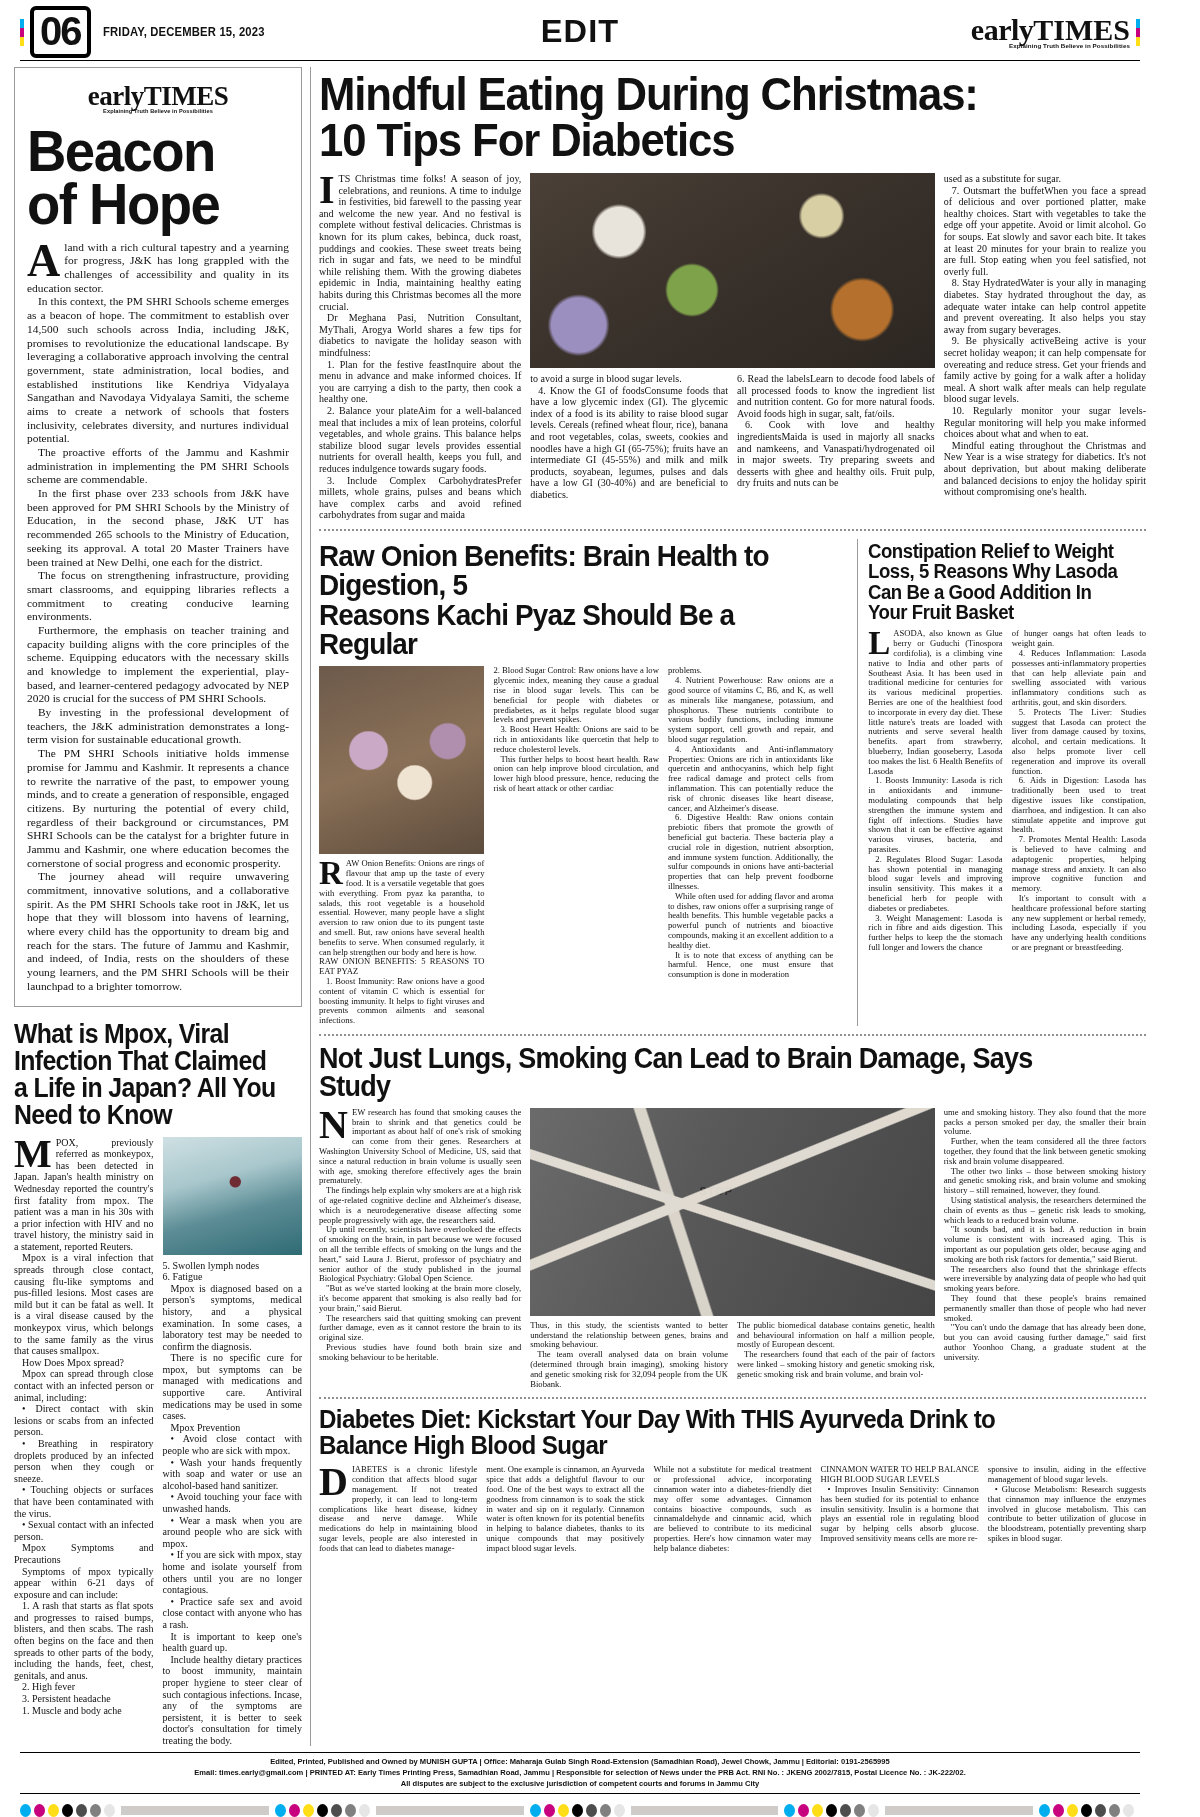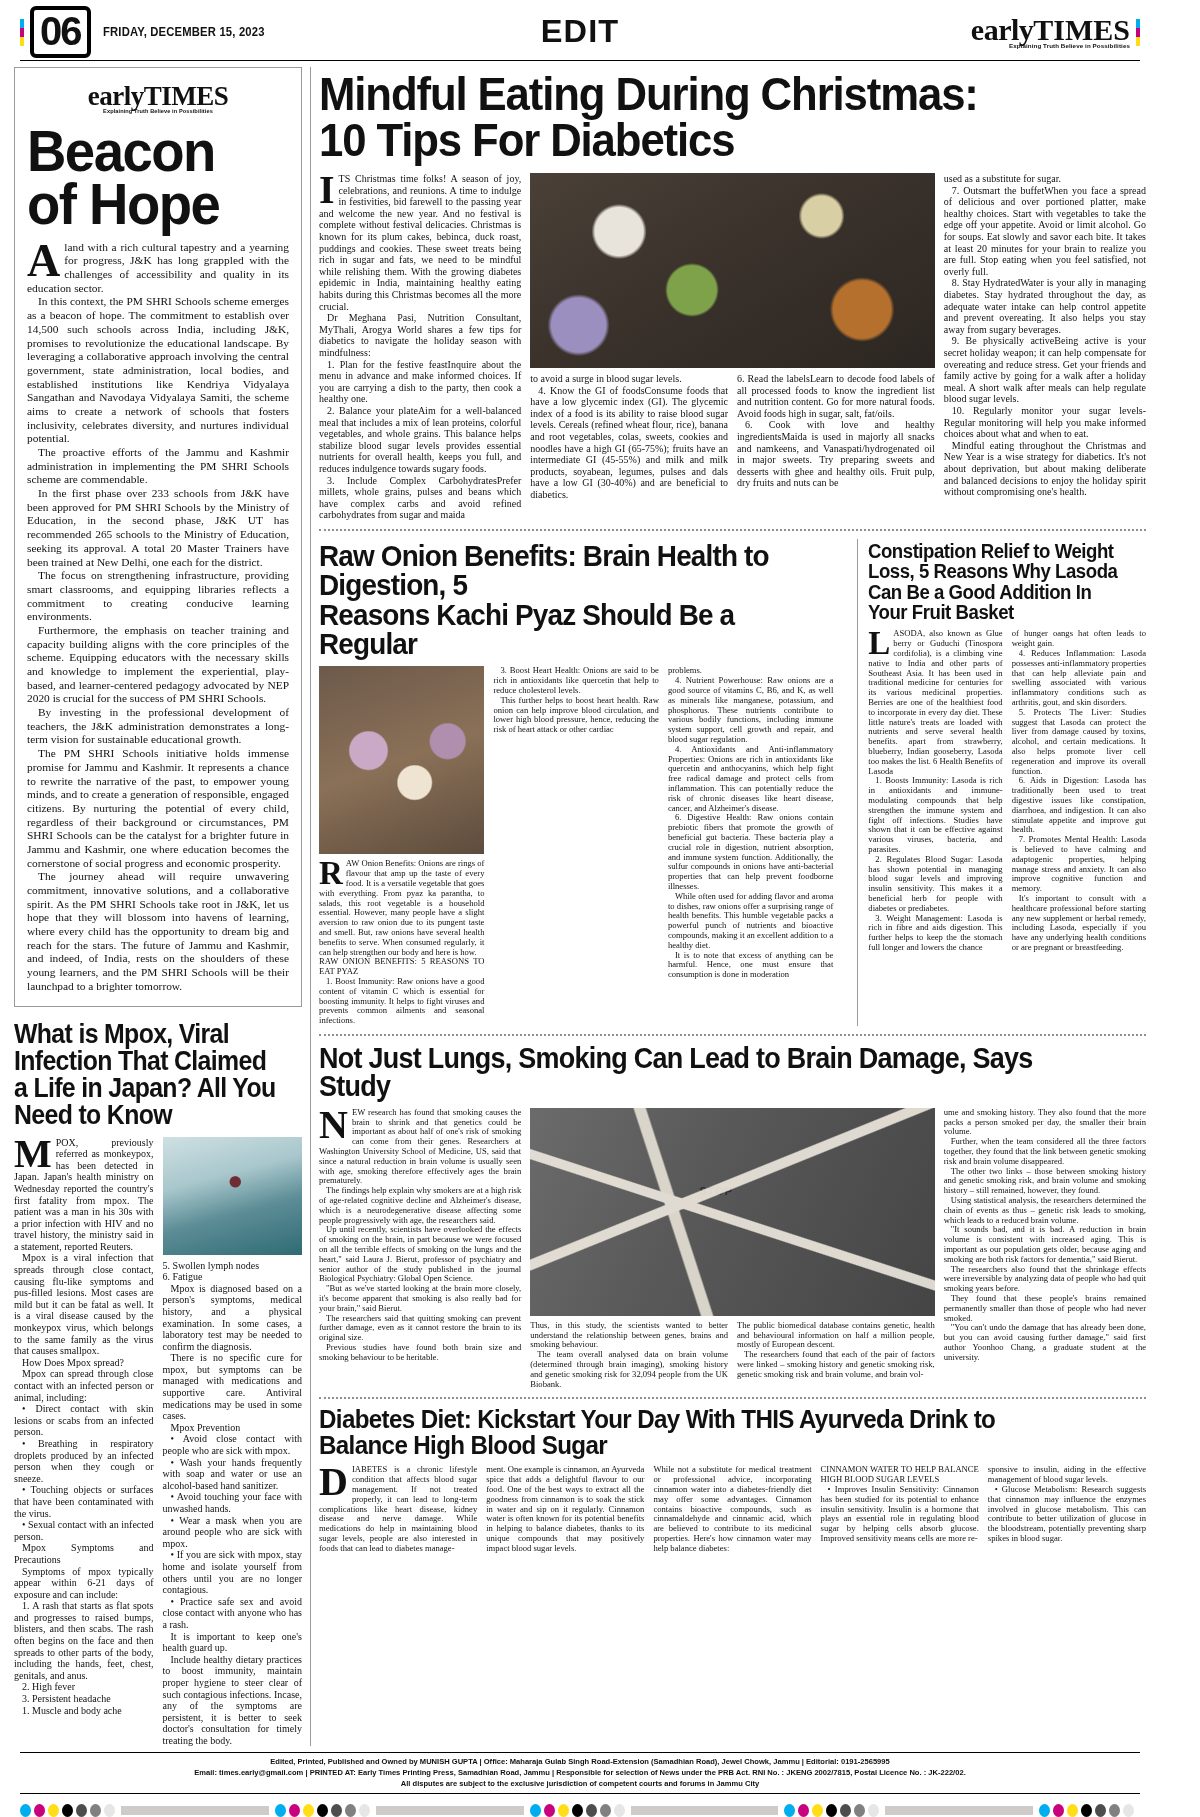--- a/index.html
+++ b/index.html
@@ -305,20 +305,21 @@
           <div style="display:flex; gap:9px;">
             <div style="flex:1 1 33%;">
               <div class="photo ph-onion" style="height:188px; margin-bottom:5px;"></div>
               <div class="tiny-body">
                 <p class="dc-small noindent">RAW Onion Benefits: Onions are rings of flavour that amp up the taste of every food. It is a versatile vegetable that goes with everything. From pyaz ka parantha, to salads, this root vegetable is a household essential. However, many people have a slight aversion to raw onion due to its pungent taste and smell. But, raw onions have several health benefits to serve. When consumed regularly, it can help strengthen our body and here is how.</p>
                 <p class="noindent">RAW ONION BENEFITS: 5 REASONS TO EAT PYAZ</p>
                 <p>1. Boost Immunity: Raw onions have a good content of vitamin C which is essential for boosting immunity. It helps to fight viruses and prevents common ailments and seasonal infections.</p>
               </div>
             </div>
             <div style="flex:1 1 33%;" class="tiny-body">
+              <p class="noindent">2. Blood Sugar Control: Raw onions have a low glycemic index, meaning they cause a gradual rise in blood sugar levels. This can be beneficial for people with diabetes or prediabetes, as it helps regulate blood sugar levels and prevent spikes.</p>
               <p>3. Boost Heart Health: Onions are said to be rich in antioxidants like quercetin that help to reduce cholesterol levels.</p>
               <p>This further helps to boost heart health. Raw onion can help improve blood circulation, and lower high blood pressure, hence, reducing the risk of heart attack or other cardiac</p>
             </div>
             <div style="flex:1 1 33%;" class="tiny-body">
               <p class="noindent">problems.</p>
               <p>4. Nutrient Powerhouse: Raw onions are a good source of vitamins C, B6, and K, as well as minerals like manganese, potassium, and phosphorus. These nutrients contribute to various bodily functions, including immune system support, cell growth and repair, and blood sugar regulation.</p>
               <p>4. Antioxidants and Anti-inflammatory Properties: Onions are rich in antioxidants like quercetin and anthocyanins, which help fight free radical damage and protect cells from inflammation. This can potentially reduce the risk of chronic diseases like heart disease, cancer, and Alzheimer's disease.</p>
               <p>6. Digestive Health: Raw onions contain prebiotic fibers that promote the growth of beneficial gut bacteria. These bacteria play a crucial role in digestion, nutrient absorption, and immune system function. Additionally, the sulfur compounds in onions have anti-bacterial properties that can help prevent foodborne illnesses.</p>
               <p>While often used for adding flavor and aroma to dishes, raw onions offer a surprising range of health benefits. This humble vegetable packs a powerful punch of nutrients and bioactive compounds, making it an excellent addition to a healthy diet.</p>
               <p>It is to note that excess of anything can be harmful. Hence, one must ensure that consumption is done in moderation</p>

